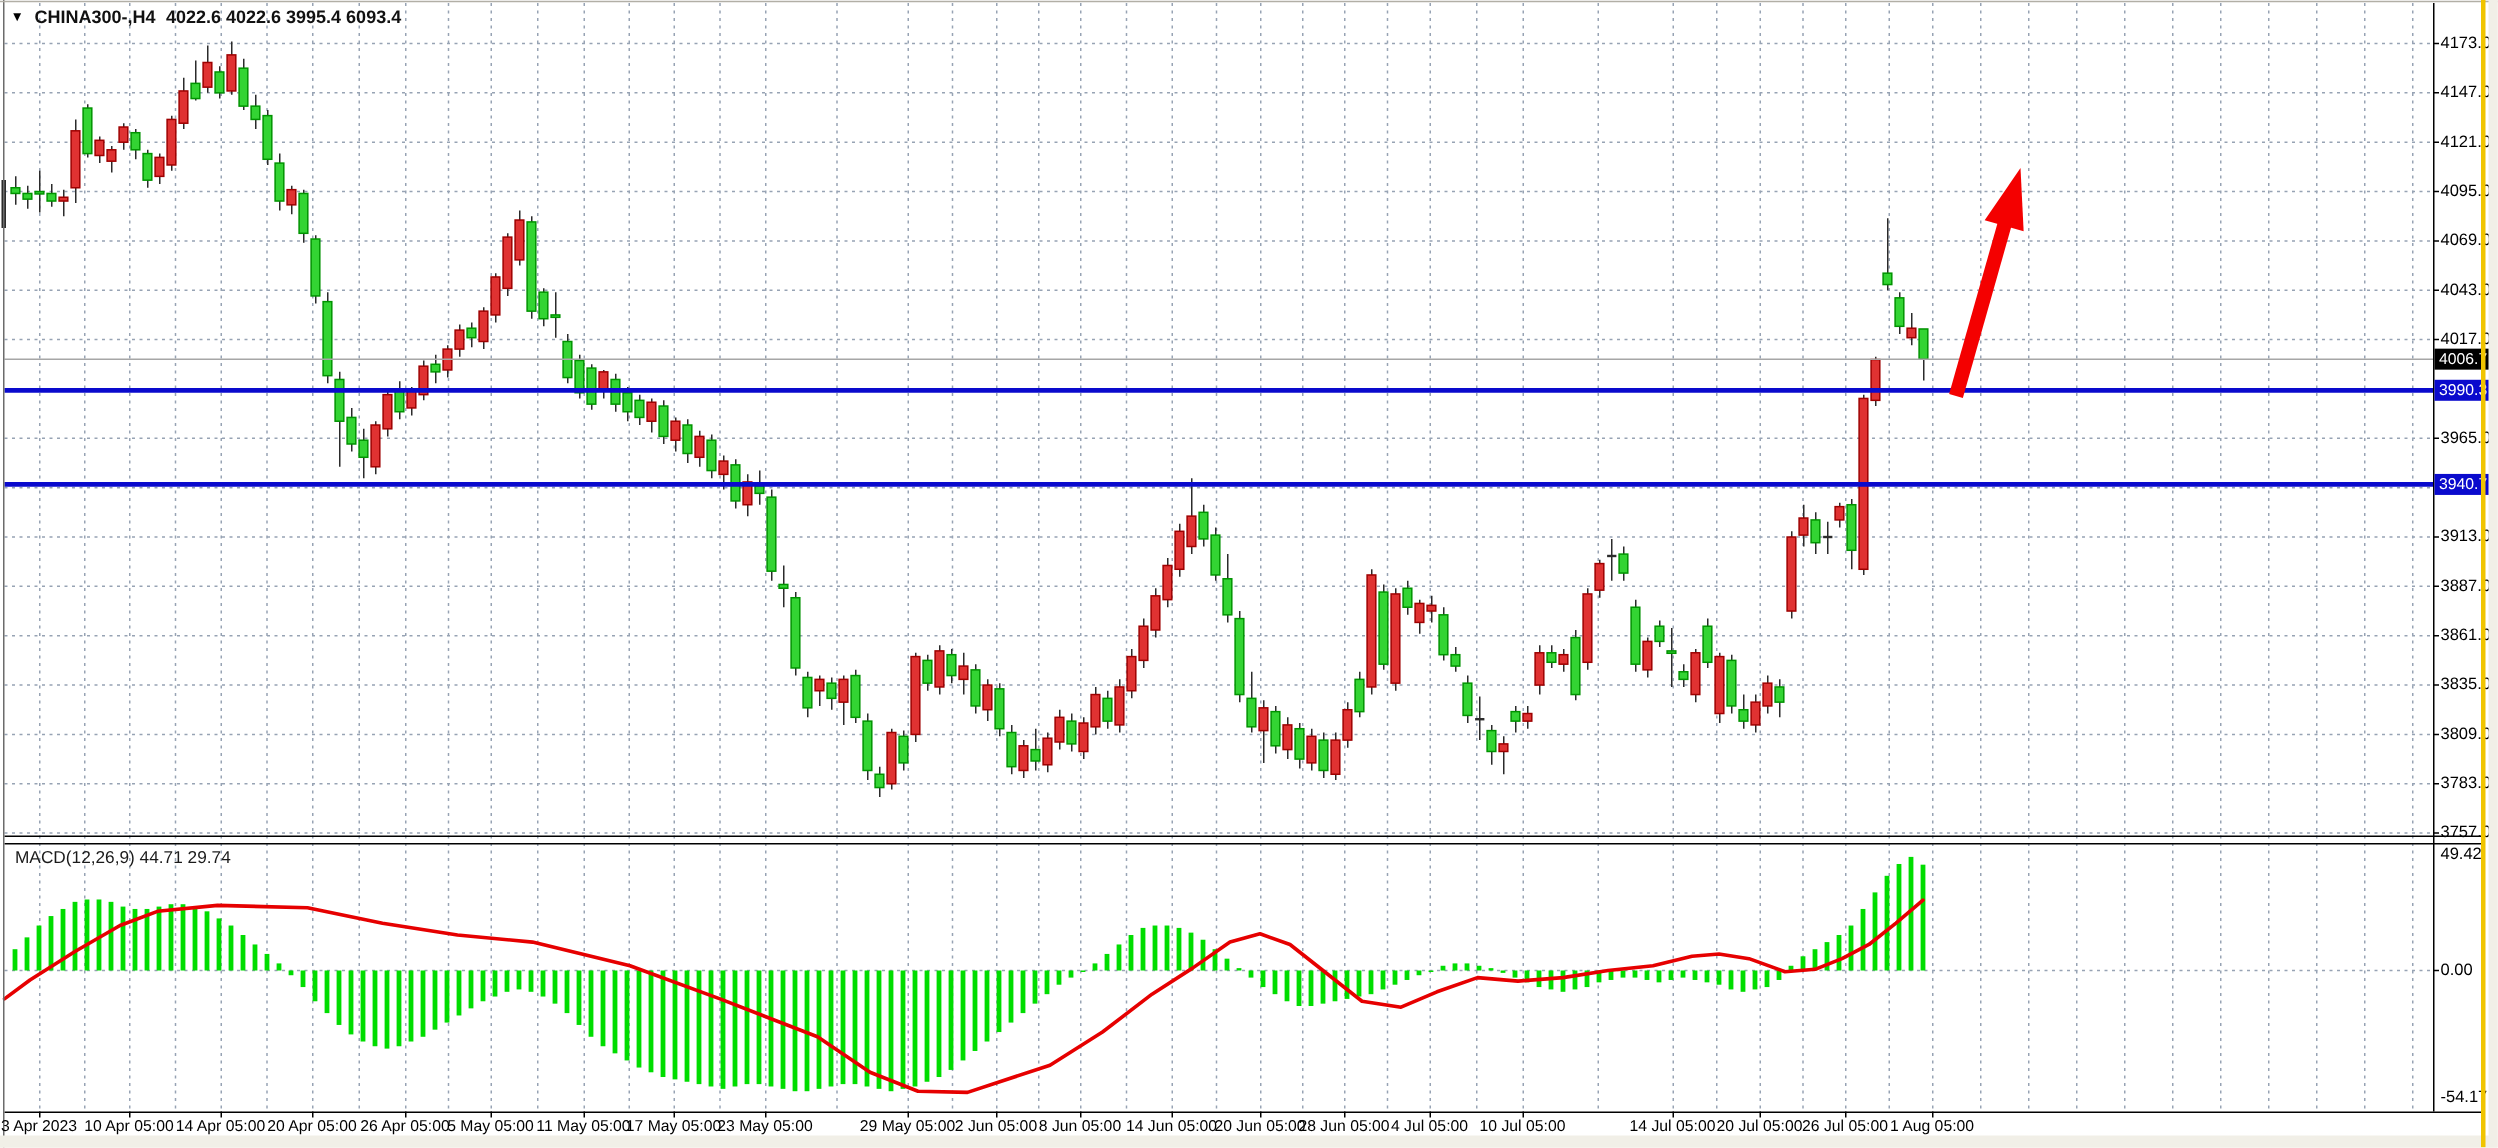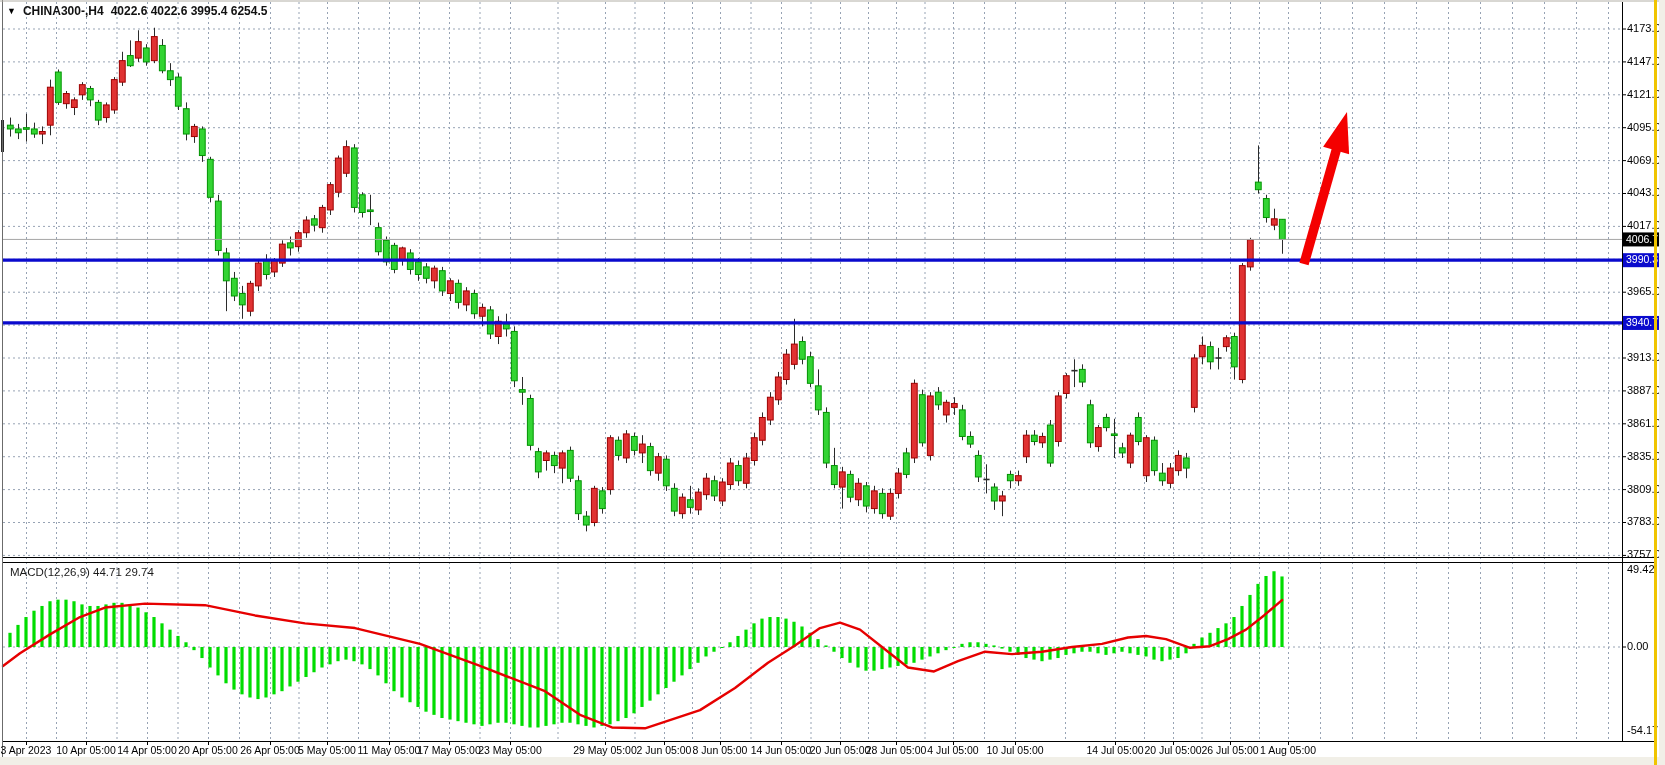--- a/index.html
+++ b/index.html
@@ -670,15 +670,15 @@
         <text x="1173" y="751" font-size="10.5" text-anchor="middle" fill="#000" font-family="&quot;Liberation Sans&quot;,sans-serif" dominant-baseline="middle" font-weight="400">20 Jul 05:00</text>
         <line x1="1230.5" y1="741" x2="1230.5" y2="745" stroke="#000"></line>
         <text x="1230" y="751" font-size="10.5" text-anchor="middle" fill="#000" font-family="&quot;Liberation Sans&quot;,sans-serif" dominant-baseline="middle" font-weight="400">26 Jul 05:00</text>
         <line x1="1288.5" y1="741" x2="1288.5" y2="745" stroke="#000"></line>
         <text x="1288" y="751" font-size="10.5" text-anchor="middle" fill="#000" font-family="&quot;Liberation Sans&quot;,sans-serif" dominant-baseline="middle" font-weight="400">1 Aug 05:00</text>
       </g>
       <rect x="0" y="757" width="1665" height="8" fill="#f1efe7"></rect>
       <line x1="1655.5" y1="0" x2="1655.5" y2="765" stroke="#f0c400" stroke-width="3"></line>
       <rect x="1659" y="0" width="6" height="765" fill="#f1efe7"></rect>
     </svg>
-  <div class="title-row"><span class="tri">▼</span><span>CHINA300-,H4</span><span>4022.6 4022.6 3995.4 6254.5</span></div>
+  <div class="title-row"><span class="tri">▼</span><span>CHINA300-,H4</span><span>4022.6 4022.6 3995.4 6093.4</span></div>
   <div class="macd-label">MACD(12,26,9) 44.71 29.74</div>
 </div>
 
 </body></html>

